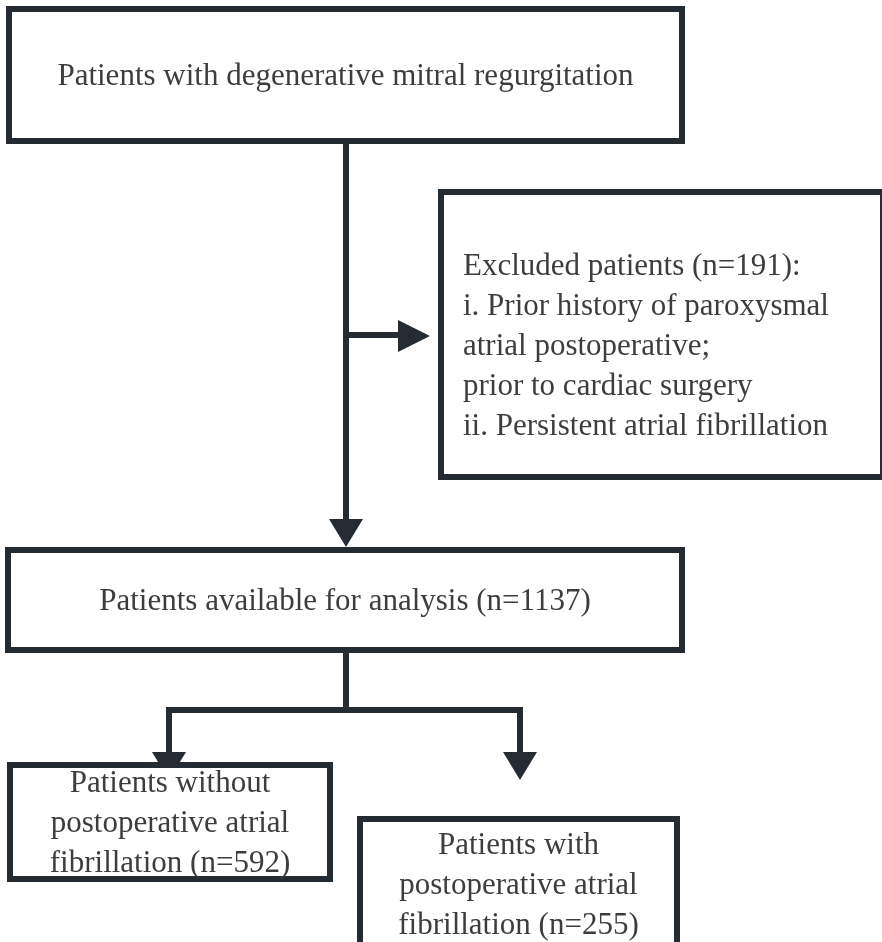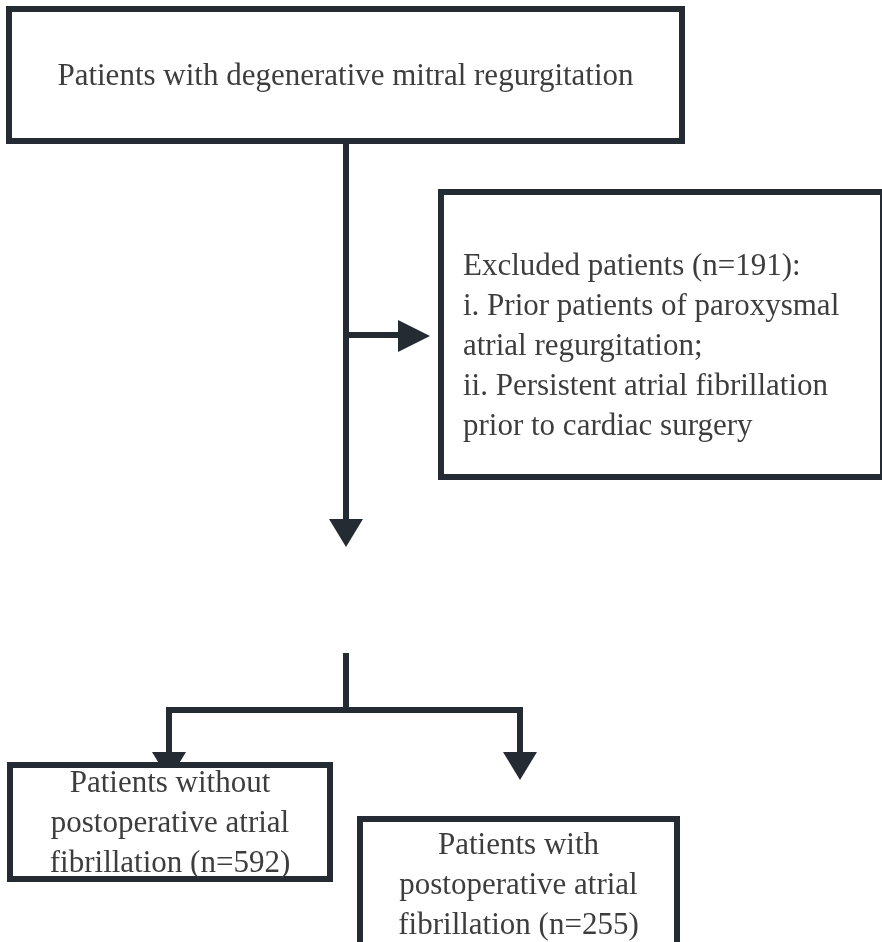--- a/index.html
+++ b/index.html
@@ -54,26 +54,29 @@
   </div>
 
   <div class="connector" style="left:343px;top:144px;width:6px;height:377px;"></div>
   <div class="arrow-down" style="left:329px;top:519px;"></div>
 
   <div class="connector" style="left:346px;top:332px;width:54px;height:6px;"></div>
   <div class="arrow-right" style="left:398px;top:320px;"></div>
 
   <div class="box left" style="left:430px;top:189px;width:448px;height:291px;">
     <div class="line">Excluded patients (n=191):</div>
-    <div class="line">i. Prior patients of paroxysmal</div>
-    <div class="line">atrial regurgitation;</div>
+    <div class="line">i. Prior history of paroxysmal</div>
+    <div class="line">atrial postoperative;</div>
+    <div class="line">prior to cardiac surgery</div>
     <div class="line">ii. Persistent atrial fibrillation</div>
-    <div class="line">prior to cardiac surgery</div>
   </div>
 
+  <div class="box center" style="left:5px;top:547px;width:680px;height:106px;">
+    <div class="line">Patients available for analysis (n=1137)</div>
+  </div>
 
   <div class="connector" style="left:343px;top:653px;width:6px;height:57px;"></div>
   <div class="connector" style="left:166px;top:707px;width:357px;height:6px;"></div>
 
   <div class="connector" style="left:166px;top:707px;width:6px;height:45px;"></div>
   <div class="arrow-down" style="left:152px;top:752px;"></div>
 
   <div class="connector" style="left:517px;top:707px;width:6px;height:45px;"></div>
   <div class="arrow-down" style="left:503px;top:752px;"></div>
 

